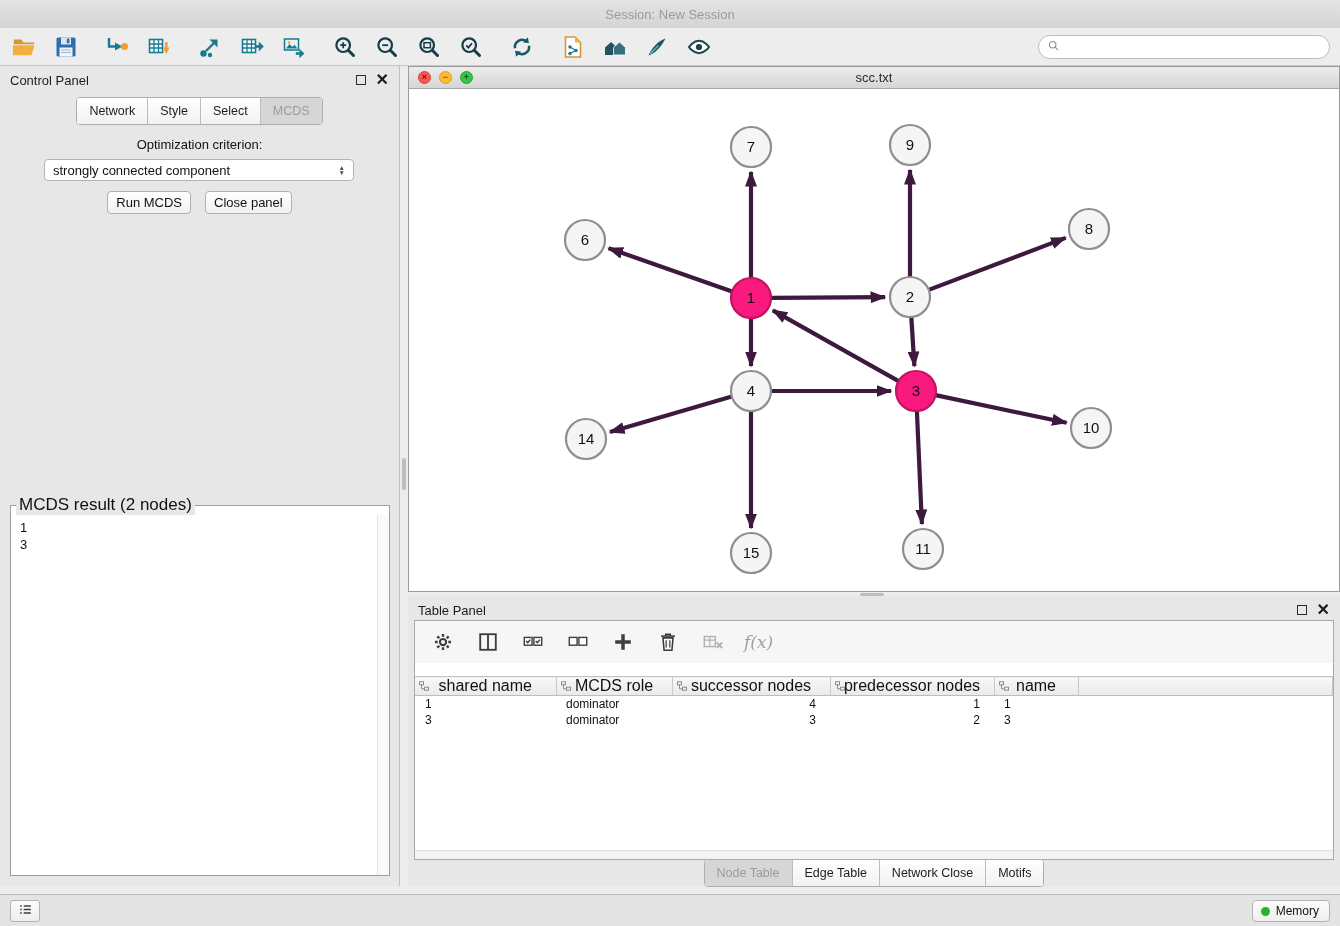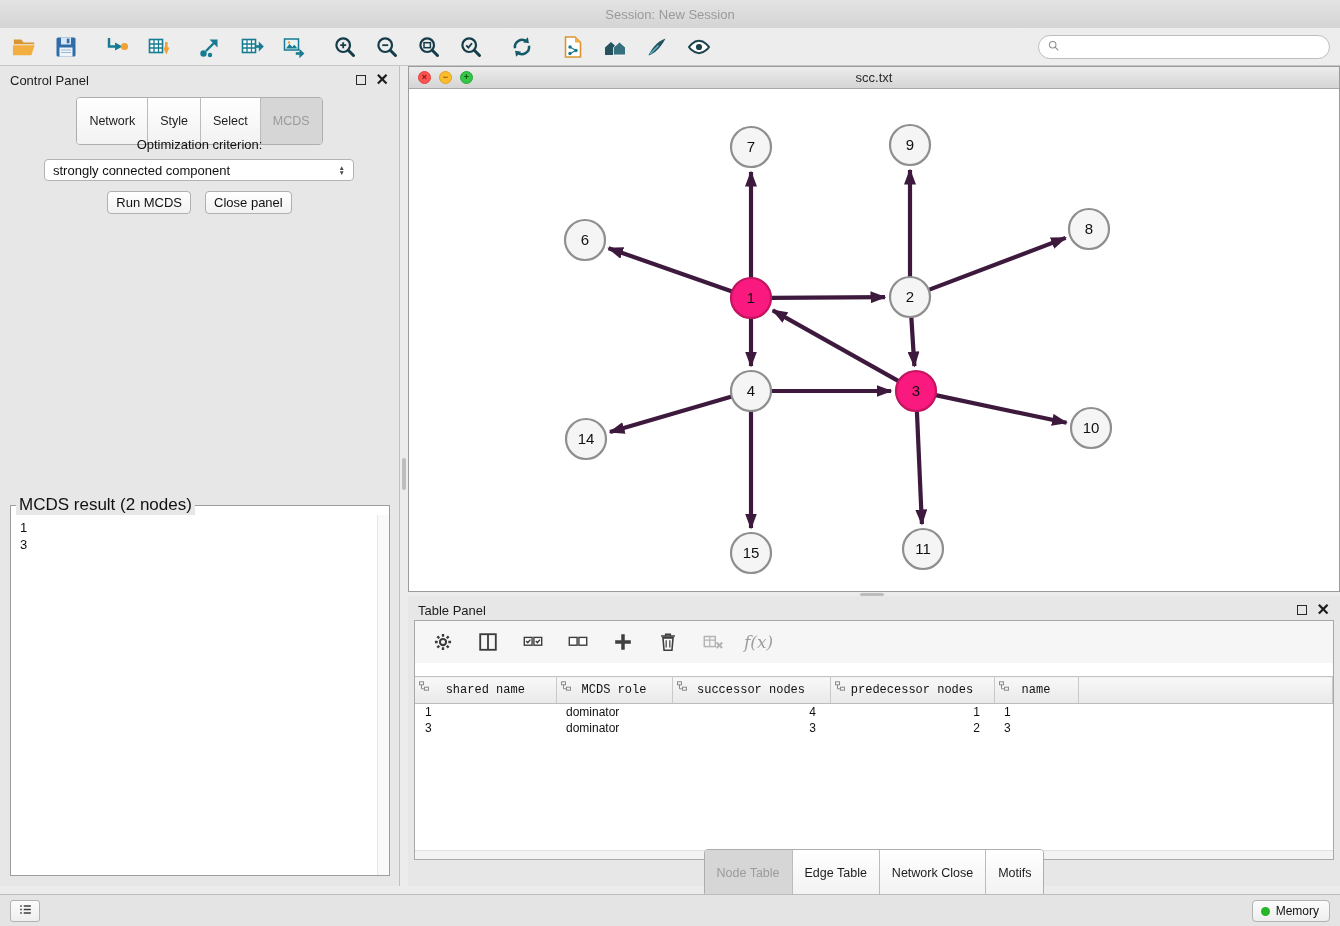--- a/index.html
+++ b/index.html
@@ -22,21 +22,21 @@
   .search-box input{border:none;outline:none;flex:1;font-size:12px;background:transparent;height:20px;font-family:inherit;}
 
   
   .panel-header{height:28px;display:flex;align-items:center;padding:0 10px;gap:24px;}
   .panel-title{font-size:13px;color:#1c1c1c;}
   .panel-header-buttons{margin-left:auto;display:flex;align-items:center;gap:10px;}
   .float-btn{width:10px;height:10px;border:1.5px solid #2b2b2b;background:transparent;}
   .close-btn{font-size:16px;font-weight:900;color:#1c1c1c;line-height:1;}
 
   .seg{display:inline-flex;border:1px solid #adadad;border-radius:4px;overflow:hidden;background:#fff;}
-  .seg-item{padding:16px 12px;font-size:12.5px;color:#1c1c1c;background:linear-gradient(#ffffff,#f2f2f2);border-right:1px solid #bcbcbc;white-space:nowrap;}
+  .seg-item{padding:6px 12px;font-size:12.5px;color:#1c1c1c;background:linear-gradient(#ffffff,#f2f2f2);border-right:1px solid #bcbcbc;white-space:nowrap;}
   .seg-item:last-child{border-right:none;}
   .seg-item.selected{background:#d6d6d6;color:#9b9b9b;}
 
   .btn{padding:3px 8px;font-size:13px;color:#111;background:linear-gradient(#ffffff,#f1f1f1);border:1px solid #b0b0b0;border-radius:4px;}
 
   
   .control-panel{position:absolute;left:0;top:66px;width:400px;height:820px;background:#e7e7e7;border-right:1px solid #c0c0c0;}
   .cp-tabs{position:absolute;left:0;right:0;top:31px;display:flex;justify-content:center;}
   .opt-label{position:absolute;left:0;right:0;top:71px;text-align:center;font-size:13px;color:#111;}
   .combo{position:absolute;left:44px;top:93px;width:310px;height:22px;background:#fff;border:1px solid #b3b3b3;border-radius:4px;display:flex;align-items:center;padding:8px 8px;font-size:13px;color:#111;}
@@ -66,21 +66,21 @@
   .net-canvas{position:absolute;left:0;top:22px;width:930px;height:502px;background:#fff;}
   #graph-svg{position:absolute;left:0;top:0;}
 
   
   .table-panel{position:absolute;left:408px;top:596px;width:932px;height:290px;background:#e7e7e7;}
   .tp-body{position:absolute;left:6px;top:24px;width:920px;height:240px;border:1px solid #a8a8a8;background:#fff;}
   .tp-toolbar{height:42px;background:#f6f6f6;display:flex;align-items:center;gap:17px;padding:0 14px;}
   .tp-toolbar .tbtn svg{width:22px;height:22px;}
   .fx{font-family:"DejaVu Serif",serif;font-style:italic;font-size:17px;color:#9e9e9e;width:auto;}
   .tp-table{width:100%;border-collapse:collapse;table-layout:fixed;margin-top:13px;}
-  .tp-table th{height:27px;background:linear-gradient(#f8f8f8,#e9e9e9);border-top:1px solid #c2c2c2;border-bottom:1px solid #bdbdbd;border-right:1px solid #c9c9c9;font-size:12px;font-weight:normal;color:#111;position:relative;font-family:Liberation Mono, monospace;}
+  .tp-table th{height:19px;background:linear-gradient(#f8f8f8,#e9e9e9);border-top:1px solid #c2c2c2;border-bottom:1px solid #bdbdbd;border-right:1px solid #c9c9c9;font-size:16px;font-weight:normal;color:#111;position:relative;}
   .sort-ic{position:absolute;left:4px;top:4px;width:10px;height:10px;}
   .sort-ic svg{width:10px;height:10px;display:block;}
   .th-label{display:block;text-align:center;}
   .tp-table td{height:16px;font-size:12px;color:#111;padding:0 8px;white-space:nowrap;overflow:hidden;}
   .tp-table td.left{text-align:left;padding-left:10px;}
   .tp-table td.right{text-align:right;padding-right:14px;}
   .hs-strip{position:absolute;left:0;right:0;bottom:0;height:9px;background:#f3f3f3;border-top:1px solid #e0e0e0;}
   .tp-tabs{position:absolute;left:0;right:0;bottom:0;height:26px;display:flex;justify-content:center;align-items:center;}
 
   

